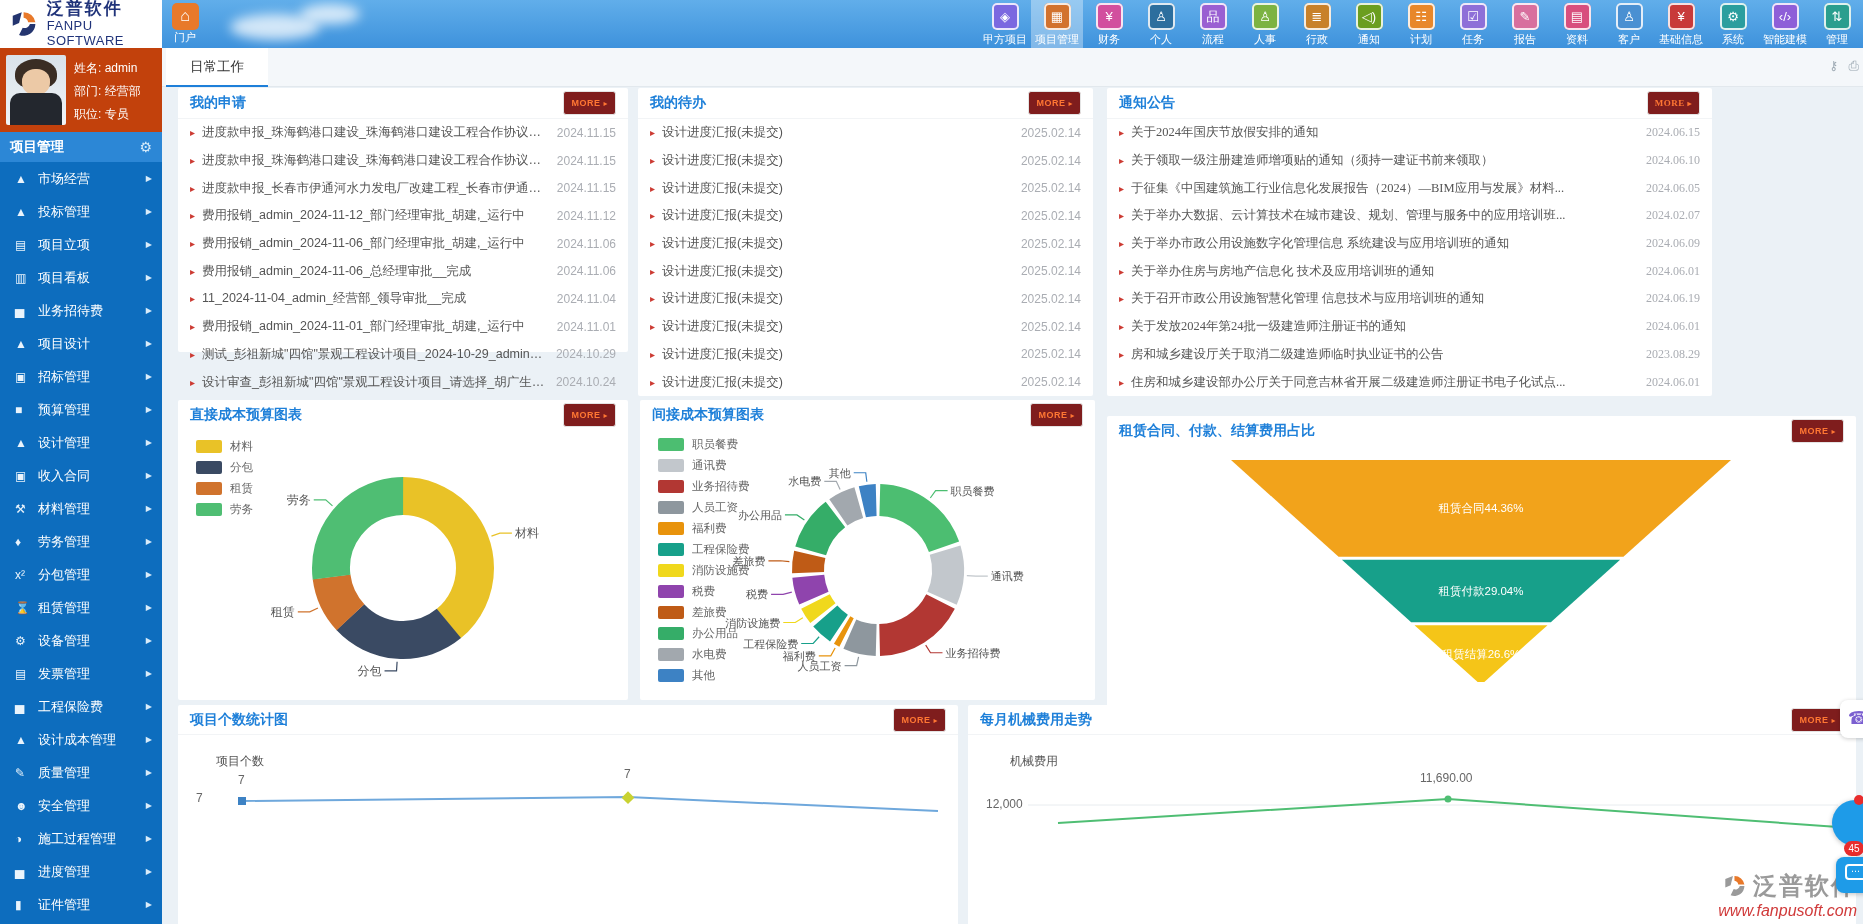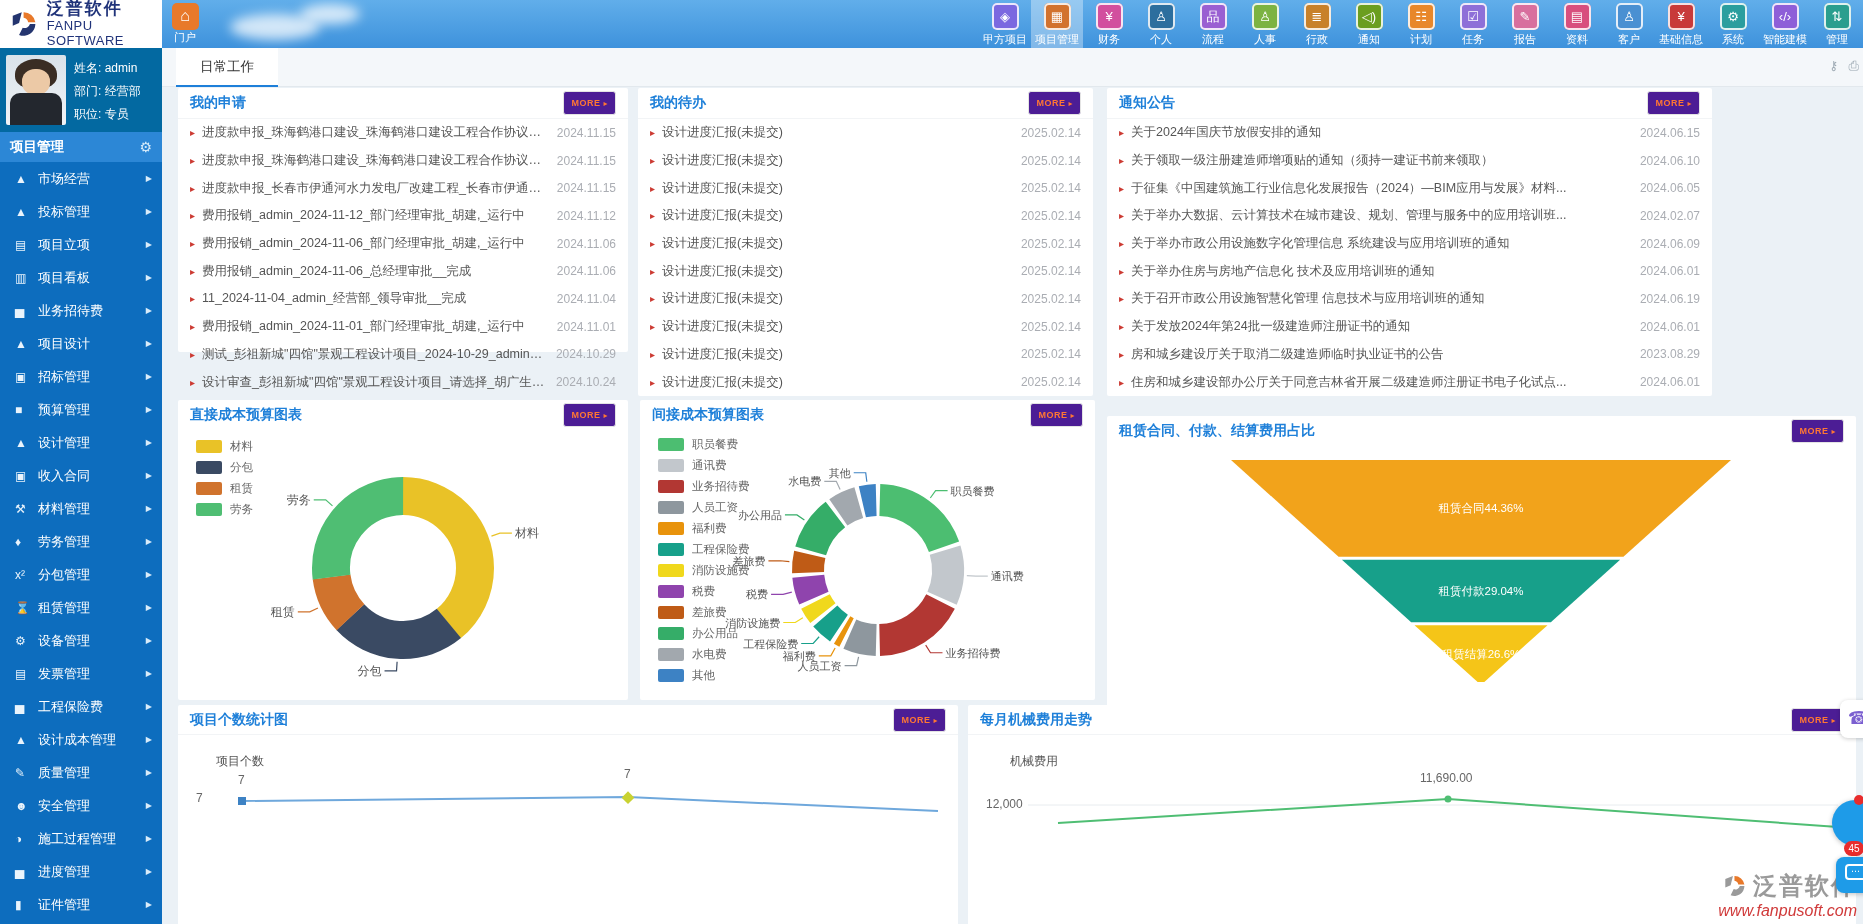--- a/index.html
+++ b/index.html
@@ -15,43 +15,43 @@
   .home-ico{width:27px;height:27px;margin:1px auto 0;background:#E8792A;border-radius:5px;color:#fff;font-size:16px;line-height:26px;}
   .home-lbl{color:#fff;font-size:11px;margin-top:0px;}
   .nav{position:absolute;right:0;top:0;height:48px;display:flex;z-index:2;}
   .nav-item{width:52px;height:48px;display:flex;flex-direction:column;align-items:center;padding-top:3px;cursor:pointer;}
   .nav-item.active{background:rgba(255,255,255,.35);}
   .nav-ico{width:27px;height:27px;border-radius:5px;color:#fff;font-size:13px;display:flex;align-items:center;justify-content:center;box-shadow:inset 0 0 0 2px rgba(255,255,255,.85);}
   .nav-lbl{color:#fff;font-size:11px;margin-top:2px;white-space:nowrap;}
 
   
   .sidebar{position:absolute;left:0;top:48px;width:162px;height:876px;background:#0D6DBE;color:#fff;}
-  .user-card{height:84px;background:#0369a1;display:flex;padding:7px 6px;gap:8px;}
+  .user-card{height:84px;background:#c2410c;display:flex;padding:7px 6px;gap:8px;}
   .avatar{width:60px;height:70px;border-radius:2px;background:linear-gradient(#d9e2ea,#f0f3f6);position:relative;overflow:hidden;flex:none;}
   .avatar .hair{position:absolute;left:9px;top:4px;width:42px;height:30px;background:#3a2d24;border-radius:50% 50% 42% 42%;}
   .avatar .face{position:absolute;left:16px;top:14px;width:28px;height:26px;background:#ecc9a6;border-radius:46%;}
   .avatar .body{position:absolute;left:4px;top:38px;width:52px;height:34px;background:#23272e;border-radius:10px 10px 0 0;}
   .user-meta{font-size:12px;line-height:23px;padding-top:2px;white-space:nowrap;}
   .section-head{height:30px;line-height:30px;background:#2C87D6;font-size:13.5px;font-weight:bold;padding:0 10px;display:flex;justify-content:space-between;align-items:center;}
   .section-head .gear{font-weight:normal;font-size:14px;color:#D6EBFA;}
   .menu-item{height:33px;display:flex;align-items:center;padding:0 10px 0 15px;font-size:13px;cursor:pointer;}
   .menu-item .mi{width:23px;font-size:12px;color:#EAF4FC;flex:none;}
   .menu-item .ml{flex:1;white-space:nowrap;}
   .menu-item .arr{font-size:8px;color:#D9ECFA;}
 
   
   .content{position:absolute;left:162px;top:48px;width:1701px;height:876px;}
   .tabbar{position:absolute;left:0;top:0;width:1701px;height:39px;background:#F4F7FA;border-bottom:1px solid #E2E8ED;}
-  .tab{position:absolute;left:14px;top:0;height:39px;line-height:38px;background:#fff;padding:0 24px;font-size:13.5px;color:#333;border-bottom:2px solid #1E7FD9;}
+  .tab{position:absolute;left:4px;top:0;height:39px;line-height:38px;background:#fff;padding:0 24px;font-size:13.5px;color:#333;border-bottom:2px solid #1E7FD9;}
   .tab-tools{position:absolute;right:4px;top:10px;color:#9AA7B1;font-size:13px;display:flex;gap:10px;}
 
   .panel{position:absolute;background:#fff;border-radius:2px;}
   .panel-head{height:30px;display:flex;align-items:center;justify-content:space-between;padding:0 12px;}
   .p-title{color:#1F80D9;font-size:14px;font-weight:bold;}
-  .more-btn{font-size:9px;font-weight:bold;color:#FF7733;border:1px solid #E4E4E4;border-radius:3px;padding:6px 7px;background:#4c1d95;cursor:pointer;letter-spacing:.5px;}
+  .more-btn{font-size:9px;font-weight:bold;color:#FF7733;border:1px solid #E4E4E4;border-radius:3px;padding:6px 7px;background:#7f1d1d;cursor:pointer;letter-spacing:.5px;}
   .more-btn .mb-arr{font-size:8px;}
   .rows{border-top:1px solid #F2F4F6;}
   .row{height:27.7px;display:flex;align-items:center;padding:0 12px;font-size:12.5px;color:#555;cursor:pointer;}
   .row .bullet{color:#CC3B33;font-size:10px;margin-right:7px;flex:none;}
   .row .rtext{flex:1;overflow:hidden;white-space:nowrap;text-overflow:ellipsis;}
   .row .rdate{color:#AAADB3;font-size:12px;margin-left:10px;flex:none;}
 
   .legend{position:absolute;z-index:3;}
   .lg-item{display:flex;align-items:center;height:21px;gap:8px;}
   .lg-sw{width:26px;height:13px;border-radius:2px;flex:none;}
@@ -422,21 +422,21 @@
        <span class="rtext">设计进度汇报(未提交)</span>
        <span class="rdate">2025.02.14</span>
      </div>
         <div class="row">
        <span class="bullet">▸</span>
        <span class="rtext">设计进度汇报(未提交)</span>
        <span class="rdate">2025.02.14</span>
      </div>
       </div>
   </div>
-  <div class="panel" style="left:945px;top:40px;width:605px;height:308px;">
+  <div class="panel" style="left:945px;top:40px;width:605px;height:308px;font-family:Liberation Serif, serif;">
     <div class="panel-head">
       <span class="p-title">通知公告</span>
       <span class="more-btn"><span>MORE</span> <span class="mb-arr">▸</span></span>
     </div>
     <div class="rows" id="rows-notices">
         <div class="row">
        <span class="bullet">▸</span>
        <span class="rtext">关于2024年国庆节放假安排的通知</span>
        <span class="rdate">2024.06.15</span>
      </div>

